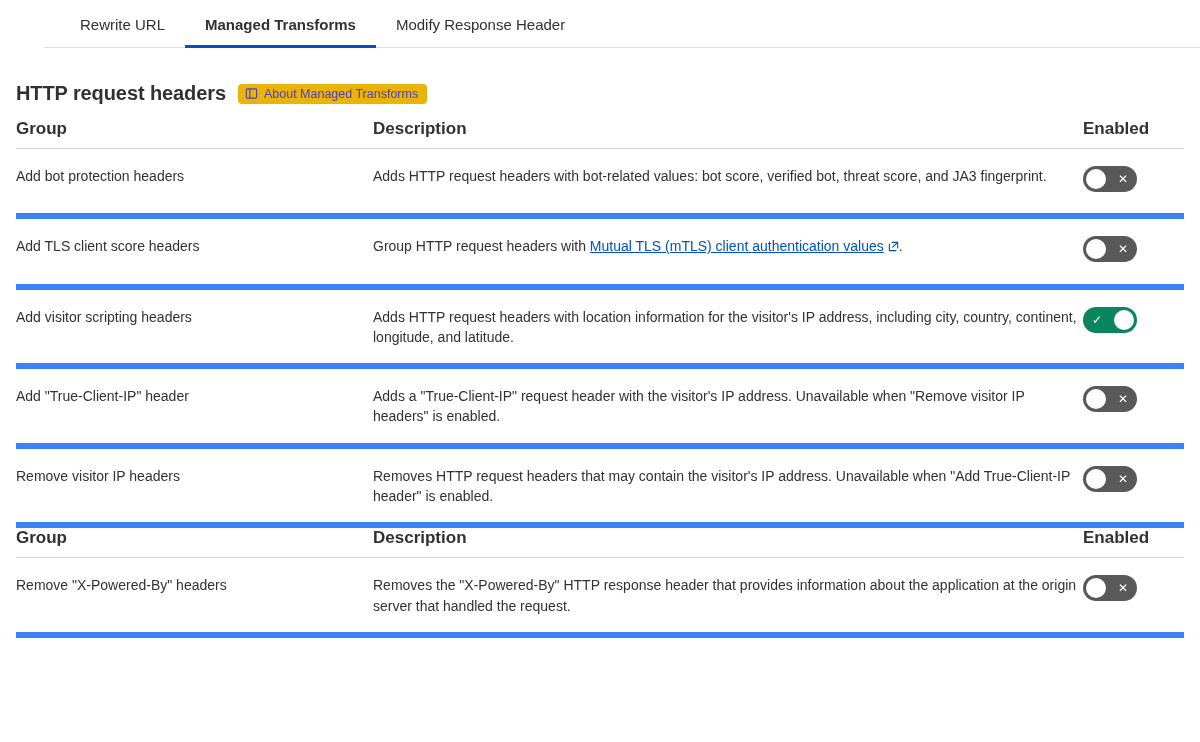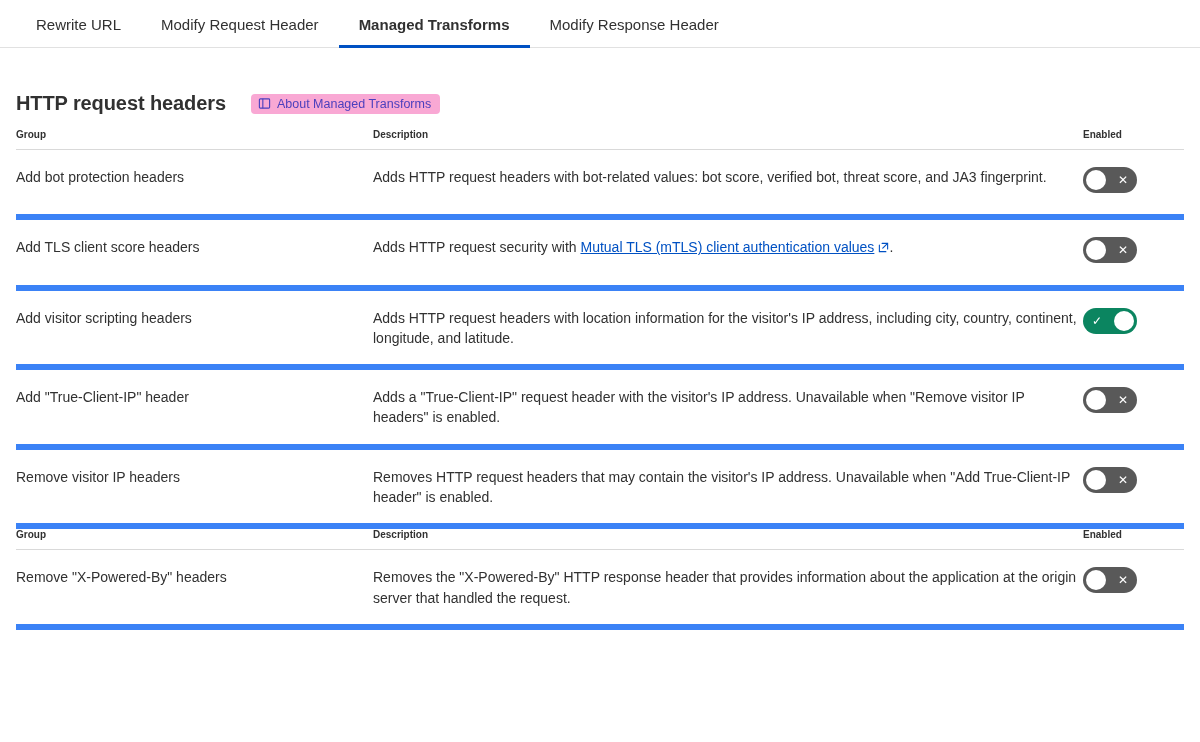--- a/index.html
+++ b/index.html
@@ -15,20 +15,21 @@
   }
 
   
   .tabbar {
     display: flex;
     align-items: flex-end;
     height: 48px;
     border-bottom: 1px solid #e1e1e1;
     padding-left: 16px;
     gap: 0;
+    margin-left: 44px;
   }
   .tab {
     font-size: 15px;
     color: #313131;
     padding: 0 20px 13px 20px;
     cursor: pointer;
     white-space: nowrap;
     border-bottom: 3px solid transparent;
     margin-bottom: -1px;
     line-height: 1;
@@ -36,35 +37,35 @@
   .tab.active {
     font-weight: bold;
     border-bottom-color: #0051c3;
   }
 
   
   .section { padding: 0 16px; }
   .section-head {
     display: flex;
     align-items: center;
-    gap: 25px;
-    margin-top: 44px;
+    gap: 12px;
+    margin-top: 34px;
     margin-bottom: 14px;
   }
   .section-title {
     font-size: 20px;
     font-weight: bold;
     color: #313131;
     letter-spacing: -0.1px;
   }
   .about-pill {
     display: inline-flex;
     align-items: center;
     gap: 6px;
-    background: #f9a8d4;
+    background: #eab308;
     color: #4b3fbd;
     border-radius: 4px;
     padding: 3px 9px 3px 7px;
     font-size: 12.5px;
     cursor: pointer;
     white-space: nowrap;
   }
   .about-pill .book {
     width: 13px; height: 13px;
     display: inline-block;
@@ -77,21 +78,21 @@
     width: 100%;
     border-collapse: collapse;
     table-layout: fixed;
   }
   table.mt col.c-group { width: 357px; }
   table.mt col.c-desc  { width: 710px; }
   table.mt col.c-en    { width: auto; }
 
   table.mt th {
     text-align: left;
-    font-size: 10px;
+    font-size: 17px;
     font-weight: bold;
     color: #313131;
     padding: 0 0 9px 0;
     border-bottom: 1px solid #d9d9d9;
     vertical-align: bottom;
   }
   table.mt td {
     font-size: 14px;
     color: #313131;
     padding: 17px 0 16px 0;
@@ -145,21 +146,20 @@
   }
   .toggle.on { background: #0b8560; }
   .toggle.on .knob { left: 31px; }
   .toggle.on .mark { right: auto; left: 9px; }
 </style>
 </head>
 <body>
 
 <div class="tabbar">
   <div class="tab">Rewrite URL</div>
-  <div class="tab">Modify Request Header</div>
   <div class="tab active">Managed Transforms</div>
   <div class="tab">Modify Response Header</div>
 </div>
 
 <div class="section">
 
   <div class="section-head">
     <div class="section-title">HTTP request headers</div>
     <div class="about-pill">
       <span class="book">
@@ -193,21 +193,21 @@
           <span class="toggle">
             <span class="knob"></span>
             <span class="mark">✕</span>
           </span>
         </td>
       </tr>
 
       <tr>
         <td class="group">Add TLS client score headers</td>
         <td class="desc">
-          <span>Adds HTTP request security with </span><a class="inline-link" href="#">Mutual TLS (mTLS) client authentication values</a><span class="ext-icon"><svg viewBox="0 0 12 12" width="11" height="11" aria-hidden="true">
+          <span>Group HTTP request headers with </span><a class="inline-link" href="#">Mutual TLS (mTLS) client authentication values</a><span class="ext-icon"><svg viewBox="0 0 12 12" width="11" height="11" aria-hidden="true">
                 <path d="M4.5 1.5h6v6" fill="none" stroke="#0051c3" stroke-width="1.2" stroke-linecap="round"></path>
                 <path d="M10.2 1.8 5.2 6.8" fill="none" stroke="#0051c3" stroke-width="1.2" stroke-linecap="round"></path>
                 <path d="M8.6 10.5H1.5V3.4" fill="none" stroke="#0051c3" stroke-width="1.2" stroke-linecap="round"></path>
               </svg></span><span>.</span>
         </td>
         <td class="en">
           <span class="toggle">
             <span class="knob"></span>
             <span class="mark">✕</span>
           </span>

